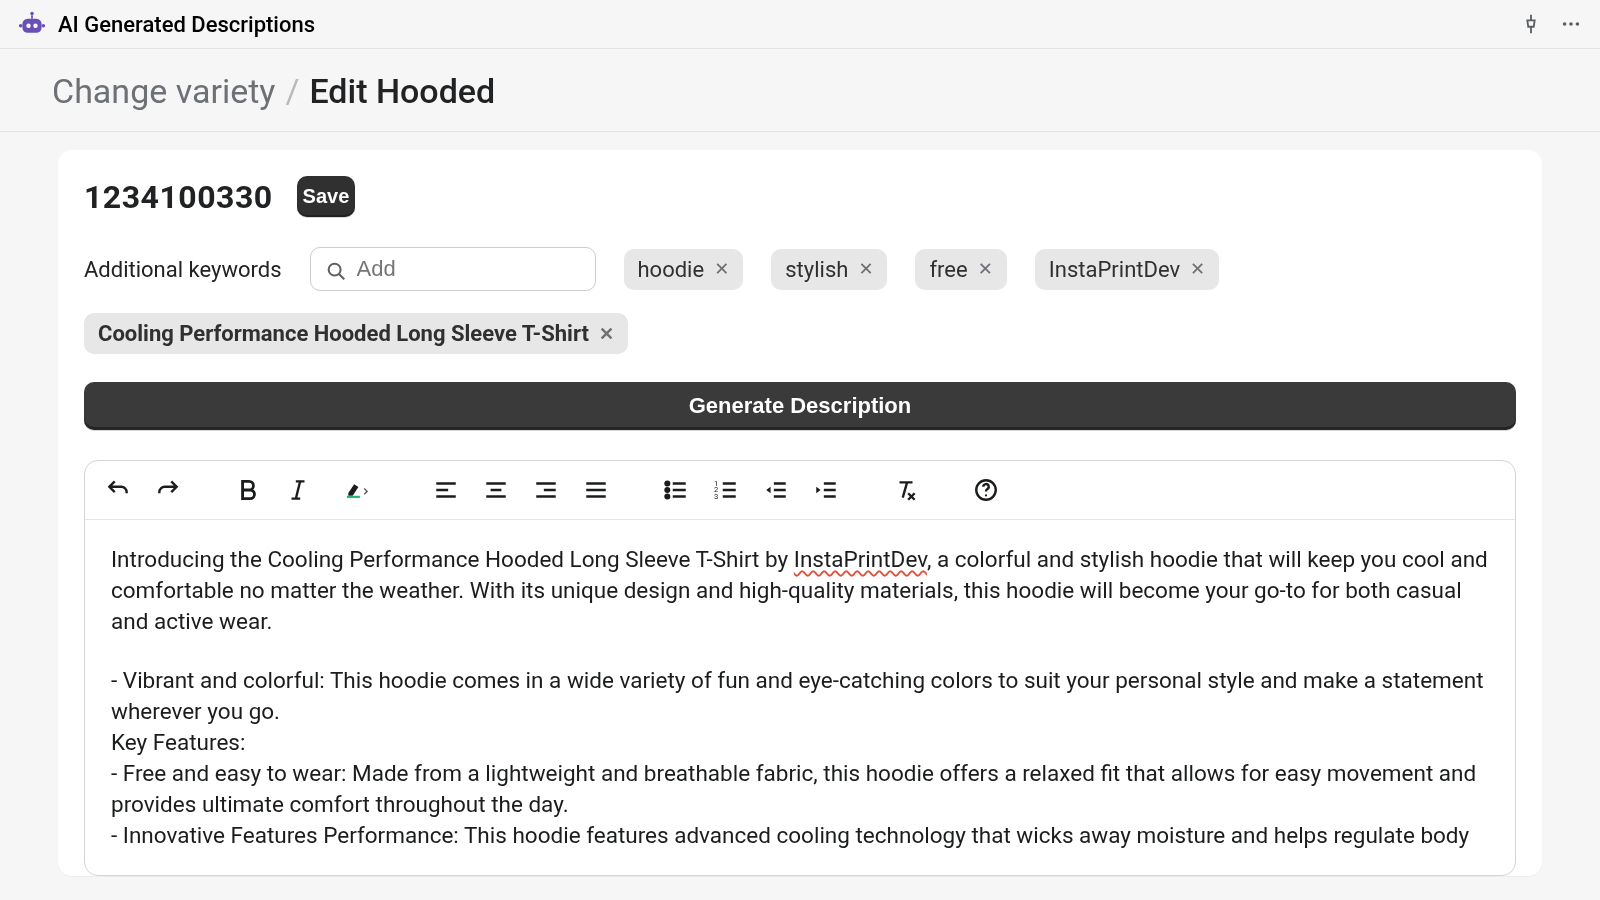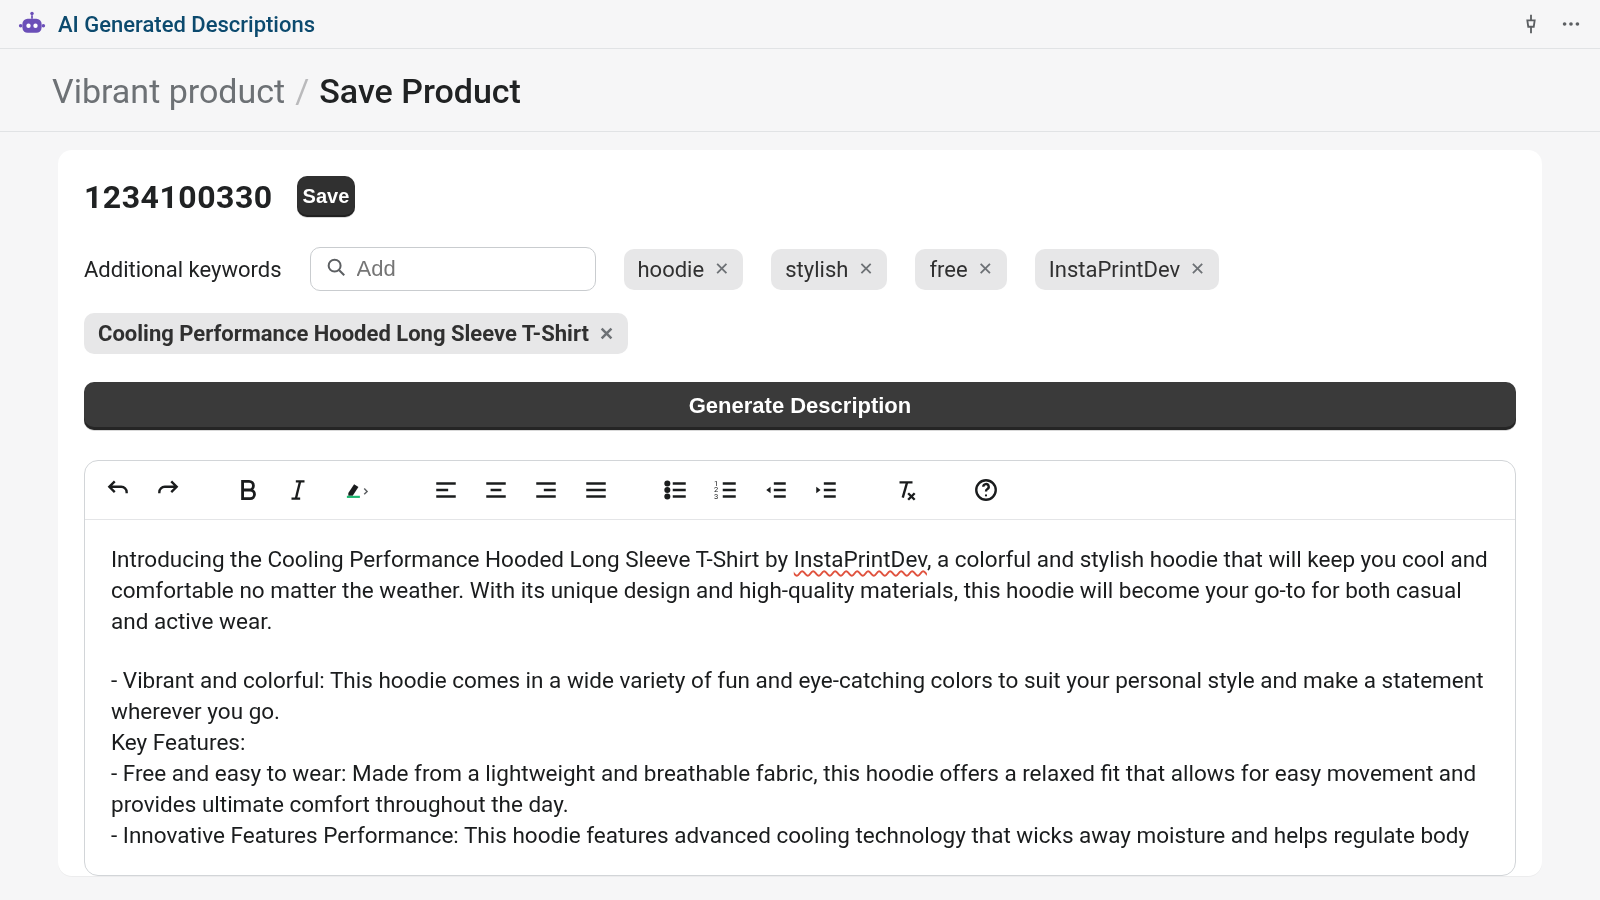--- a/index.html
+++ b/index.html
@@ -2,42 +2,42 @@
 <html><head>
 <meta charset="utf-8">
 <style>
 * { margin: 0; padding: 0; box-sizing: border-box; }
 body { font-family: -apple-system, BlinkMacSystemFont, "Segoe UI", Roboto, Helvetica, Arial, sans-serif; background: #f6f6f7; color: #202223; }
 
 
 .topbar { display: flex; align-items: center; justify-content: space-between; padding: 10px 18px; background: #f6f6f7; }
 .topbar-left { display: flex; align-items: center; gap: 12px; }
 .app-icon { width: 28px; height: 28px; display: flex; align-items: center; justify-content: center; }
-.app-title { font-size: 22px; font-weight: 500; color: #0c4a6e; }
+.app-title { font-size: 22px; font-weight: 500; color: #000000; }
 .topbar-right { display: flex; align-items: center; gap: 18px; }
 .topbar-icon { width: 22px; height: 22px; display: flex; align-items: center; justify-content: center; color: #5c5f62; cursor: pointer; }
 
 .hr { height: 1px; background: #e1e3e5; }
 
 
 .breadcrumb { padding: 22px 52px 20px; display: flex; align-items: baseline; gap: 10px; }
 .breadcrumb-prev { font-size: 34px; font-weight: 400; color: #6d7175; }
 .breadcrumb-sep { font-size: 34px; color: #bababc; }
 .breadcrumb-current { font-size: 34px; font-weight: 500; color: #202223; }
 
 
 .card { background: #fff; border-radius: 14px; margin: 18px 58px 16px; padding: 26px 26px 0; box-shadow: 0 1px 0 rgba(0,0,0,0.04); }
 
 .row1 { display: flex; align-items: center; gap: 24px; margin-bottom: 30px; }
 .product-id { font-size: 32px; font-weight: 700; letter-spacing: 0.5px; }
 .save-btn { background: #303030; color: #fff; border: none; border-radius: 10px; padding: 9px 6px; font-size: 20px; font-weight: 600; cursor: pointer; box-shadow: inset 0 -2px 0 rgba(0,0,0,0.3), 0 1px 0 rgba(0,0,0,0.15); }
 
 .row2 { display: flex; align-items: center; gap: 28px; flex-wrap: wrap; margin-bottom: 22px; }
 .keywords-label { font-size: 22px; font-weight: 400; color: #202223; }
-.keyword-input-wrap { display: flex; align-items: flex-start; gap: 10px; border: 1.5px solid #c9cccf; border-radius: 10px; padding: 8px 14px; width: 286px; background: #fff; }
+.keyword-input-wrap { display: flex; align-items: flex-end; gap: 10px; border: 1.5px solid #c9cccf; border-radius: 10px; padding: 8px 14px; width: 286px; background: #fff; }
 .keyword-input-wrap input { border: none; outline: none; font-size: 22px; color: #6d7175; width: 100%; background: transparent; }
 .search-ic { width: 22px; height: 22px; color: #5c5f62; flex-shrink: 0; }
 .tags { display: flex; gap: 28px; flex-wrap: wrap; }
 .tag { display: inline-flex; align-items: center; gap: 10px; background: #e7e7e8; border-radius: 10px; padding: 8px 14px; font-size: 22px; color: #303030; cursor: default; }
 .tag .x { color: #6d7175; cursor: pointer; font-size: 18px; line-height: 1; }
 
 .row3 { margin-bottom: 28px; font-weight: bold; }
 
 .gen-btn { width: 100%; background: #3a3a3a; color: #fff; border: none; border-radius: 10px; padding: 11px; font-size: 22px; font-weight: 600; cursor: pointer; box-shadow: inset 0 -3px 0 rgba(0,0,0,0.35), 0 1px 0 rgba(0,0,0,0.15); margin-bottom: 30px; }
 
@@ -84,23 +84,23 @@
         <circle cx="5" cy="12" r="2"></circle>
           <circle cx="12" cy="12" r="2"></circle>
           <circle cx="19" cy="12" r="2"></circle>
       </svg>
     </span>
   </div>
 </div>
 <div class="hr"></div>
 
 <div class="breadcrumb">
-  <span class="breadcrumb-prev">Vibrant product</span>
+  <span class="breadcrumb-prev">Change variety</span>
   <span class="breadcrumb-sep">/</span>
-  <span class="breadcrumb-current">Save Product</span>
+  <span class="breadcrumb-current">Edit Hooded</span>
 </div>
 <div class="hr"></div>
 
 <div class="card">
 
   <div class="row1">
     <span class="product-id">1234100330</span>
     <button class="save-btn">Save</button>
   </div>
 

